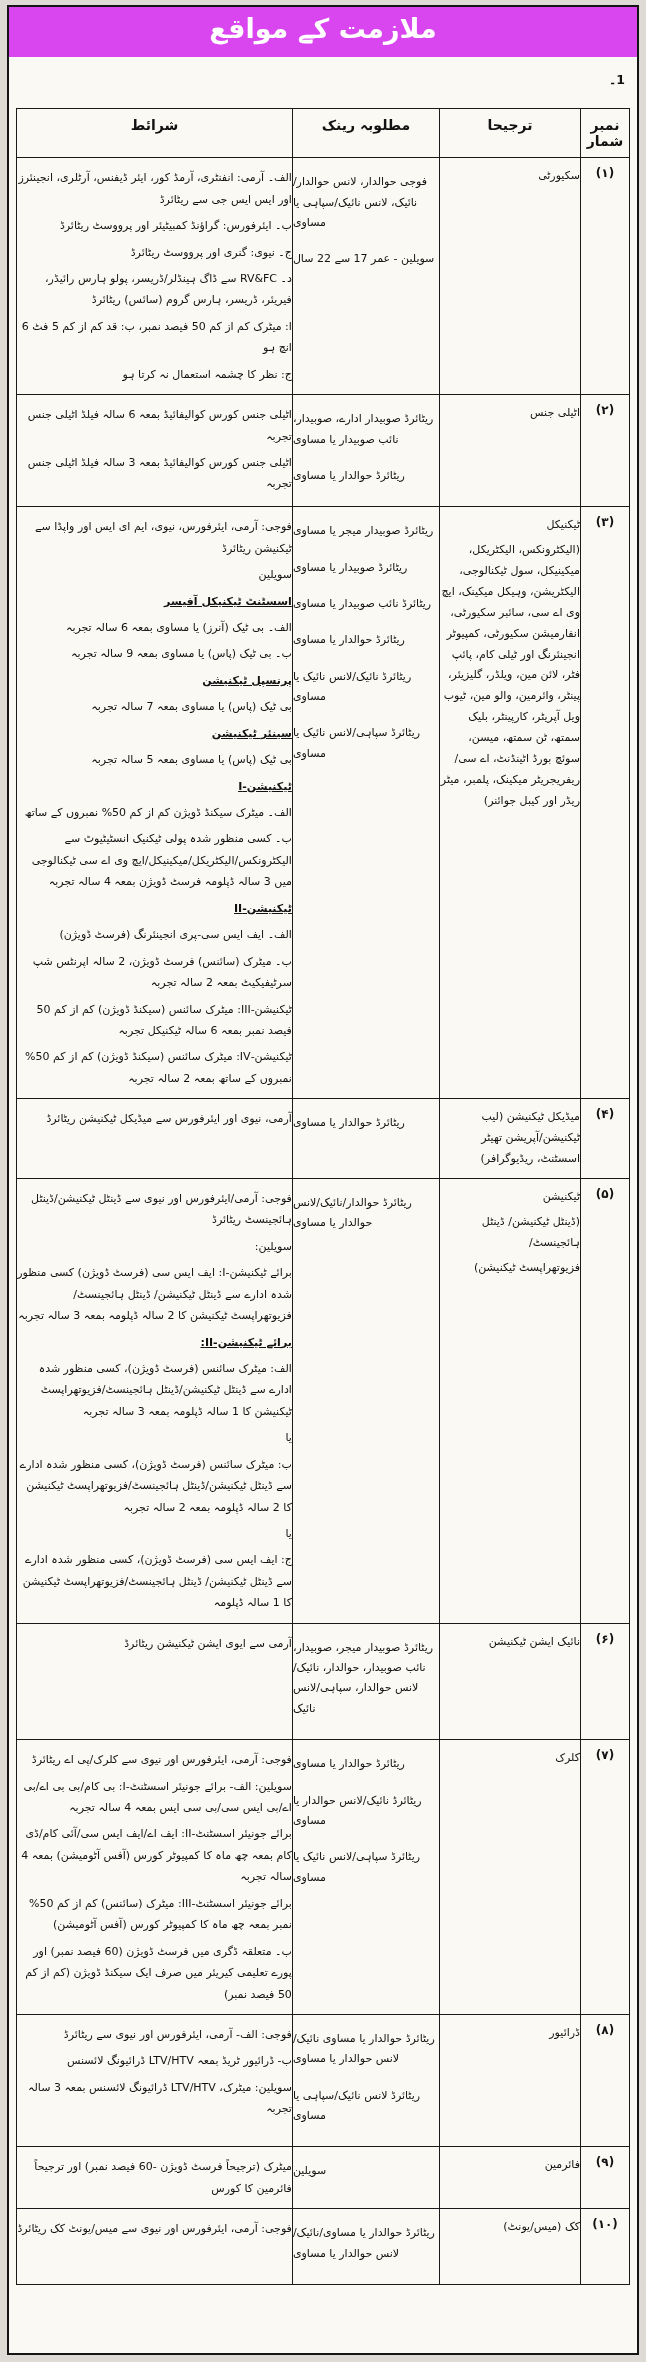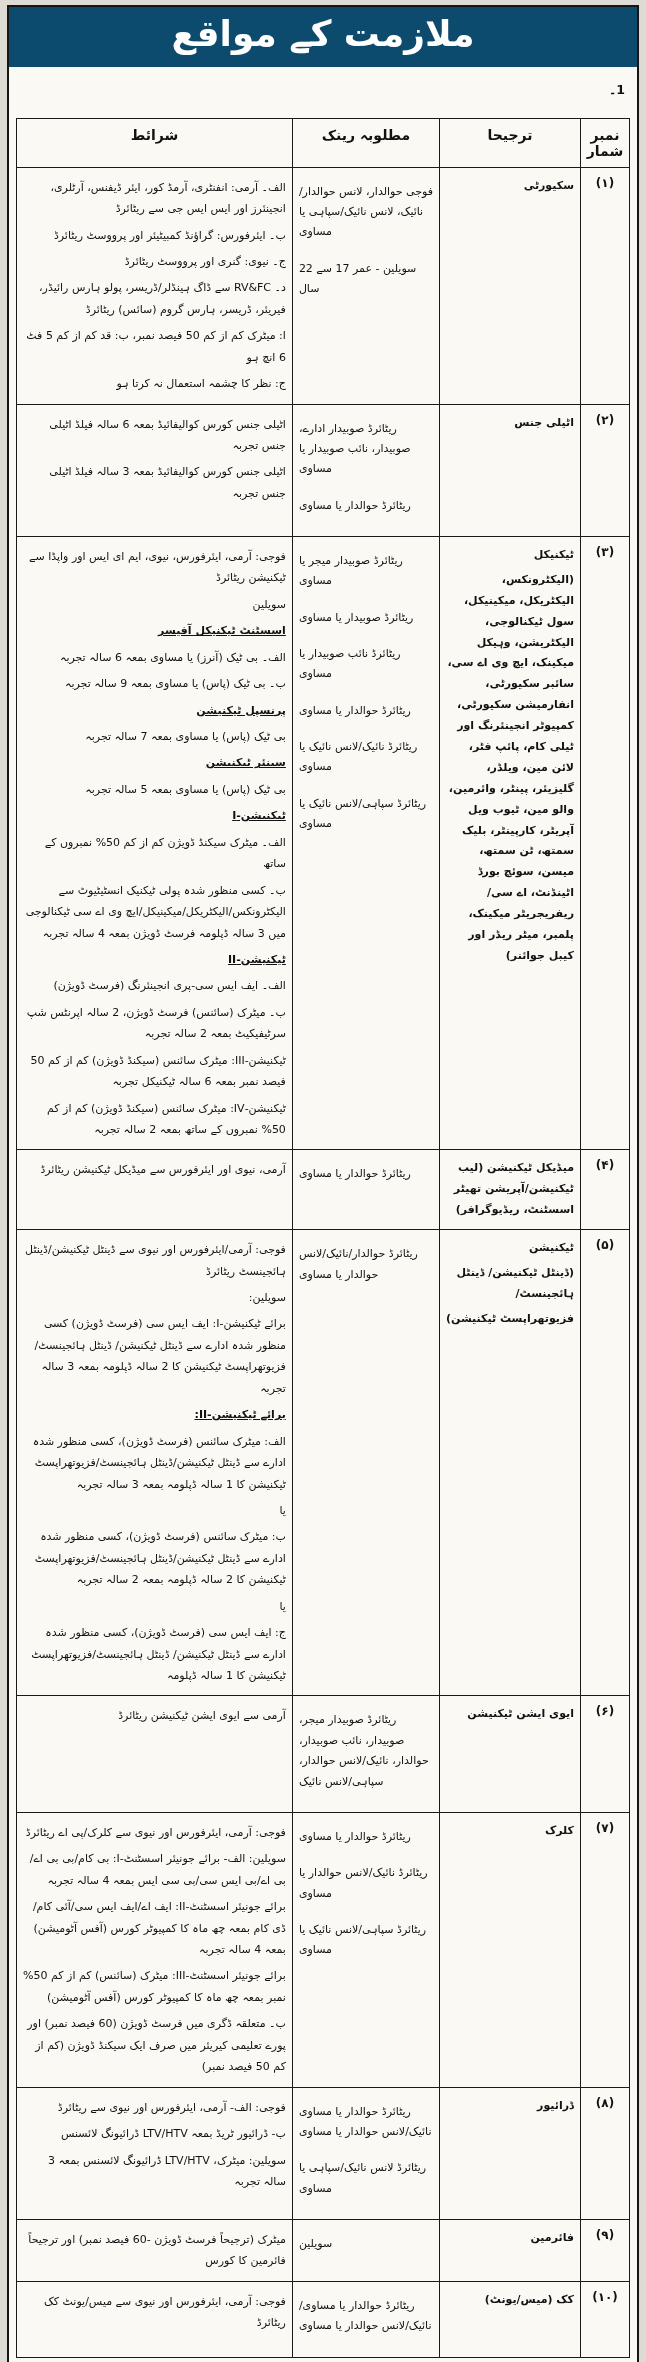--- a/index.html
+++ b/index.html
@@ -8,41 +8,41 @@
     font-family:"DejaVu Sans", sans-serif;
     color:#121212;
     -webkit-font-smoothing:antialiased;
   }
   .ad-frame{
     width:632px; margin:5px auto 0; background:#faf9f4;
     border:2px solid #151515; box-sizing:border-box;
     padding-bottom:8px; min-height:2350px;
   }
   .title-bar{
-    background:#0c4a6e; color:#ffffff; text-align:center;
-    font-weight:bold; font-size:36px; line-height:1.05;
+    background:#d946ef; color:#ffffff; text-align:center;
+    font-weight:bold; font-size:27px; line-height:1.05;
     padding:8px 4px 14px; letter-spacing:1px;
   }
   .intro{
     display:flex; gap:8px; padding:10px 12px 2px;
     font-size:12.5px; font-weight:bold; line-height:2.15; text-align:justify;
   }
   .intro-num{flex:0 0 auto; font-weight:bold;}
   table.jobs{
     width:calc(100% - 14px); margin:12px 7px 10px;
     border-collapse:collapse; font-size:11px; table-layout:fixed;
   }
   table.jobs th, table.jobs td{
     border:1.4px solid #1a1a1a; vertical-align:top;
-    padding:4px 6px; box-sizing:border-box; word-wrap:break-word;
+    padding:4px 0; box-sizing:border-box; word-wrap:break-word;
   }
   th{font-size:14px; font-weight:bold; text-align:center; padding:8px 2px !important; background:#faf9f4;}
   .col-serial{width:8%;} .col-pos{width:23%;} .col-rank{width:24%;} .col-cond{width:45%;}
   .c-serial{text-align:center; font-size:12px; font-weight:bold; padding-top:8px !important;}
-  .c-pos{font-weight:bold;}
+  .c-pos{font-weight:normal;}
   .c-pos .tline{margin:4px 0; line-height:1.9;}
   .c-rank{text-align:left;}
   .c-rank .tline{margin:10px 0 16px; line-height:1.85;}
   .c-cond .tline{margin:5px 0; line-height:1.95; text-align:right;}
   .u-head{text-decoration:underline; font-weight:bold;}
 </style>
 </head>
 <body>
 
 <div class="ad-frame">
@@ -173,21 +173,21 @@
             <div class="tline">یا</div>
             <div class="tline">ب: میٹرک سائنس (فرسٹ ڈویژن)، کسی منظور شدہ ادارے سے ڈینٹل ٹیکنیشن/ڈینٹل ہائجینسٹ/فزیوتھراپسٹ ٹیکنیشن کا 2 سالہ ڈپلومہ بمعہ 2 سالہ تجربہ</div>
             <div class="tline">یا</div>
             <div class="tline">ج: ایف ایس سی (فرسٹ ڈویژن)، کسی منظور شدہ ادارے سے ڈینٹل ٹیکنیشن/ ڈینٹل ہائجینسٹ/فزیوتھراپسٹ ٹیکنیشن کا 1 سالہ ڈپلومہ</div>
           </td>
         </tr>
 
         <tr>
           <td class="c-serial">(۶)</td>
           <td class="c-pos">
-            <div class="tline">ایوی ایشن ٹیکنیشن</div>
+            <div class="tline">نائیک ایشن ٹیکنیشن</div>
           </td>
           <td class="c-rank">
             <div class="tline">ریٹائرڈ صوبیدار میجر، صوبیدار، نائب صوبیدار، حوالدار، نائیک/لانس حوالدار، سپاہی/لانس نائیک</div>
           </td>
           <td class="c-cond">
             <div class="tline">آرمی سے ایوی ایشن ٹیکنیشن ریٹائرڈ</div>
           </td>
         </tr>
 
         <tr>

